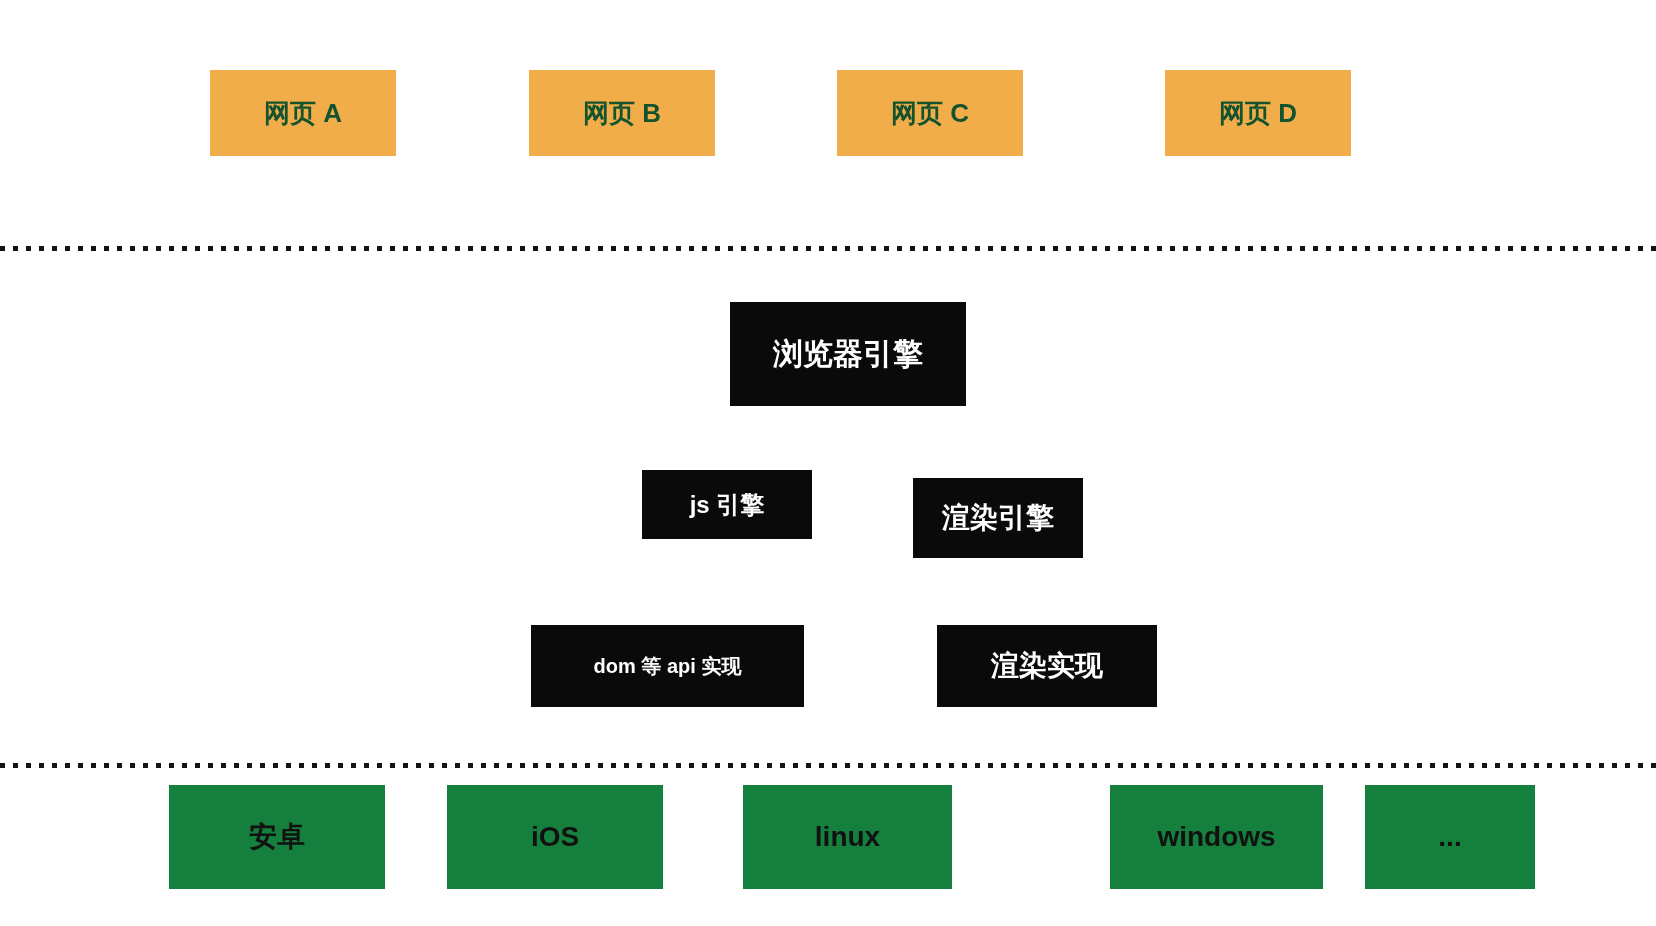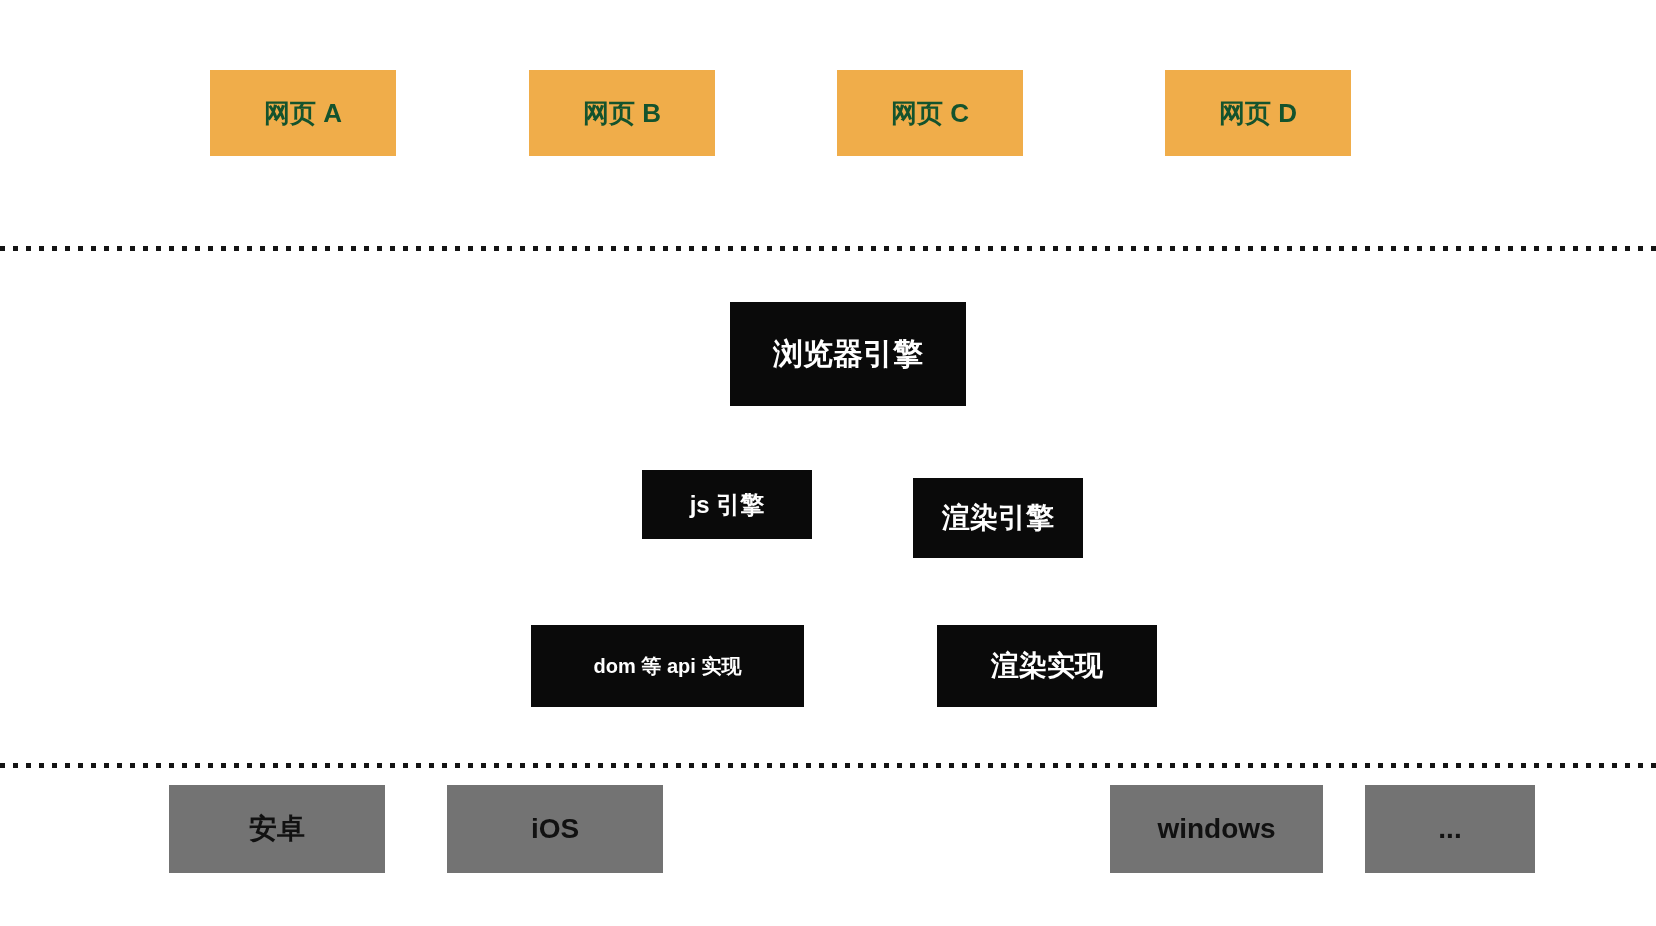--- a/index.html
+++ b/index.html
@@ -75,25 +75,25 @@
     font-size: 20px;
   }
   .render-impl {
     left: 937px; top: 625px;
     width: 220px; height: 82px;
     font-size: 28px;
   }
 
   
   .blue {
-    background: #737373;
+    background: #15803d;
     color: #111111;
     font-size: 28px;
     top: 785px;
-    height: 88px;
+    height: 104px;
   }
   .os-android { left: 169px;  width: 216px; }
   .os-ios     { left: 447px;  width: 216px; }
   .os-linux   { left: 743px;  width: 209px; }
   .os-windows { left: 1066px; width: 213px; margin-left: 44px; }
   .os-more    { left: 1365px; width: 170px; }
 
   .watermark {
     position: absolute;
     right: 24px;
@@ -143,20 +143,23 @@
   </div>
 
   <div class="dotted dotted-bottom"></div>
 
   <div class="box blue os-android">
     <span>安卓</span>
   </div>
   <div class="box blue os-ios">
     <span>iOS</span>
   </div>
+  <div class="box blue os-linux">
+    <span>linux</span>
+  </div>
   <div class="box blue os-windows">
     <span>windows</span>
   </div>
   <div class="box blue os-more">
     <span>...</span>
   </div>
 
 
 </div>
 

